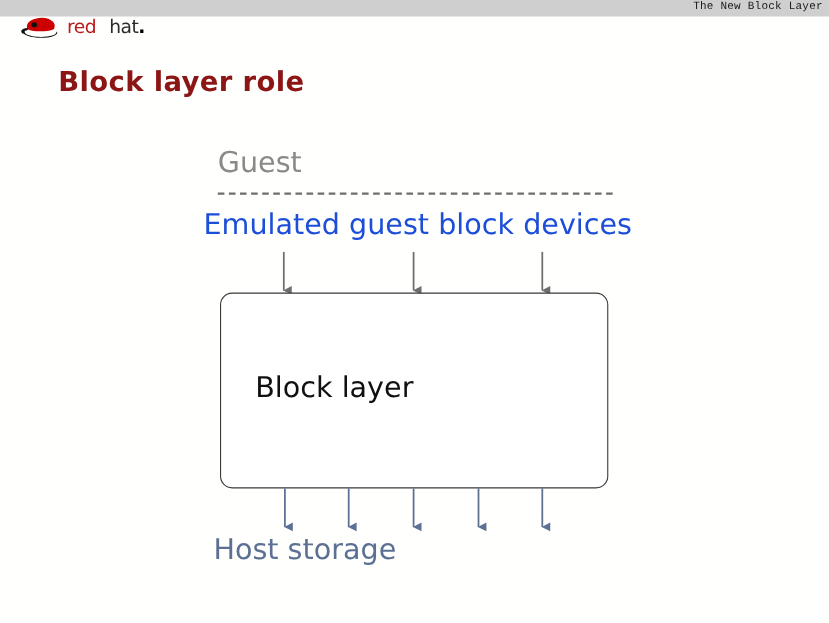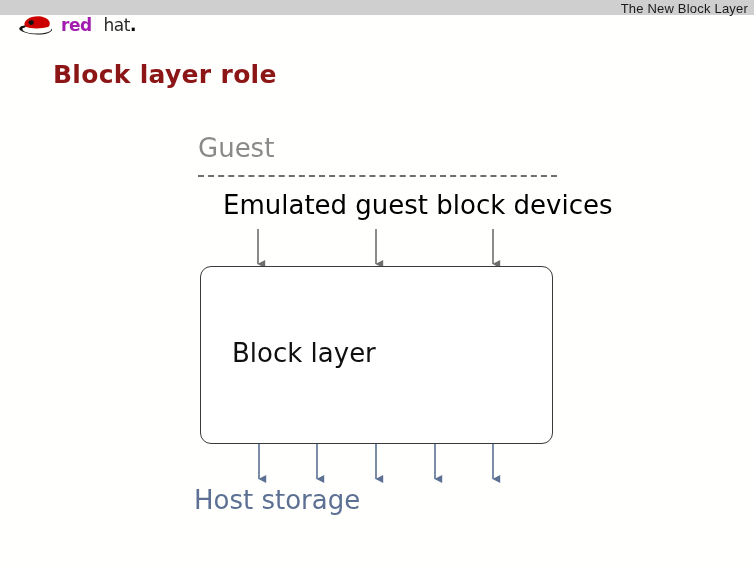--- a/index.html
+++ b/index.html
@@ -24,22 +24,22 @@
     left: 0;
     top: 0;
     width: 754px;
     height: 15px;
     background: #cfcfcf;
   }
   #header-title {
     position: absolute;
     right: 6px;
     top: 1px;
-    font-family: Liberation Sans, sans-serif;
-    font-size: 13px;
+    font-family: Liberation Mono, monospace;
+    font-size: 10px;
     color: #1a1a1a;
     letter-spacing: 0.2px;
     white-space: nowrap;
   }
 
   
   #logo {
     position: absolute;
     left: 18px;
     top: 13px;
@@ -56,22 +56,22 @@
   #logo-wordmark {
     position: absolute;
     left: 43px;
     top: 3px;
     font-family: "DejaVu Sans", sans-serif;
     font-size: 17px;
     line-height: 19px;
     white-space: nowrap;
   }
   .wm-red {
-    font-weight: bold;
-    color: #a21caf;
+    font-weight: normal;
+    color: #b91c1c;
     letter-spacing: -0.5px;
     text-align: right;
   }
   .wm-hat {
     font-weight: normal;
     color: #2b2b2b;
     letter-spacing: -0.5px;
     padding-left: 12px;
   }
   .wm-dot {
@@ -111,22 +111,21 @@
     top: 133px;
     width: 359px;
     font-size: 26px;
     color: #8a8a8a;
   }
   #label-emulated {
     left: 185px;
     top: 190px;
     width: 385px;
     font-size: 26px;
-    color: #000000;
-    margin-left: 38px;
+    color: #1d4ed8;
   }
   #label-blocklayer {
     left: 200px;
     top: 338px;
     width: 353px;
     font-size: 26px;
     color: #101010;
     padding-left: 32px;
   }
   #label-hoststorage {

